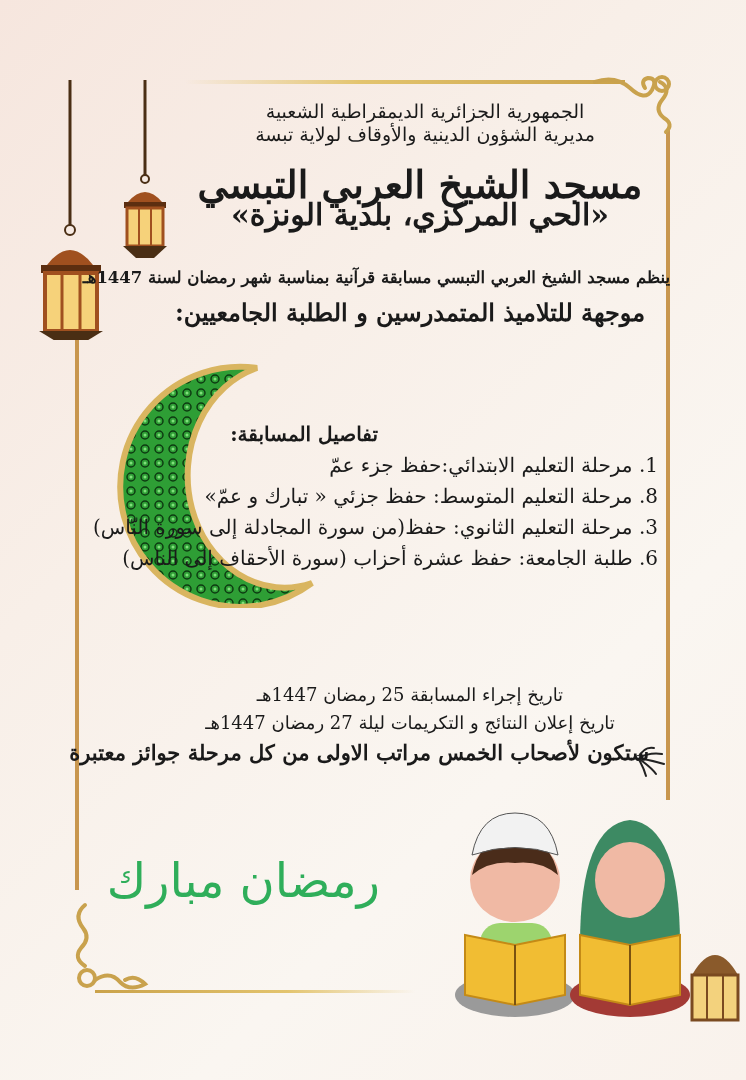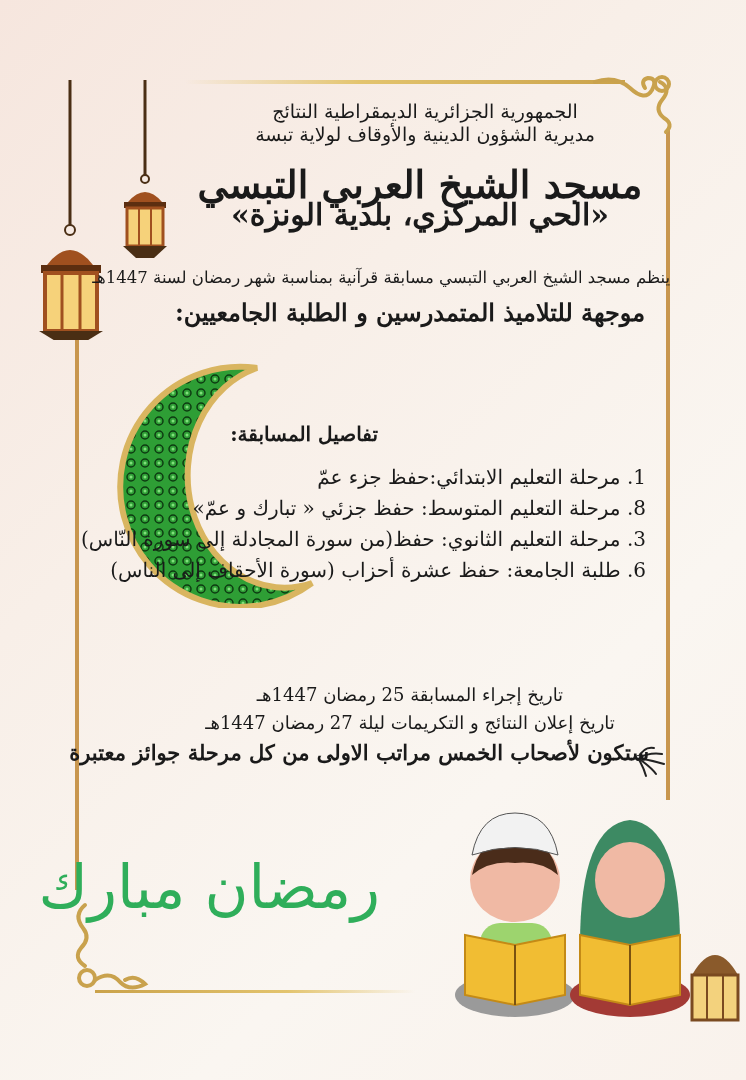--- a/index.html
+++ b/index.html
@@ -12,30 +12,30 @@
   .frame-left{position:absolute;left:75px;top:330px;width:4px;height:560px;background:#c8964e;}
   .frame-bottom{position:absolute;left:95px;top:990px;width:320px;height:3px;
     background:linear-gradient(90deg,#caa24a 0%,#e3c46e 60%,rgba(230,200,110,0) 100%);}
   .corner{position:absolute;}
   .lantern{position:absolute;}
   .text{position:absolute;direction:rtl;text-align:center;white-space:nowrap;}
   .hdr1{top:100px;left:180px;width:490px;font-size:19px;}
   .hdr2{top:123px;left:180px;width:490px;font-size:19px;}
   .title1{top:162px;left:160px;width:520px;font-size:38px;font-weight:bold;}
   .title2{top:197px;left:160px;width:520px;font-size:30px;font-weight:bold;}
-  .intro{top:268px;left:150px;width:520px;font-size:16.5px;text-align:right;}
+  .intro{top:268px;left:150px;width:520px;font-size:16.5px;text-align:right;font-weight:bold;}
   .target{top:298px;left:160px;width:500px;font-size:24px;font-weight:bold;text-align:center;}
   .details{top:419px;right:88px;text-align:right;font-size:20px;line-height:31px;}
   .details .dtitle{font-weight:bold;margin-right:280px;}
-  .details ol{margin:12px;padding:0;list-style:none;}
+  .details ol{margin:0;padding:0;list-style:none;}
   .details li{margin:0;}
   .date1{top:684px;left:150px;width:520px;font-size:18px;}
   .date2{top:712px;left:150px;width:520px;font-size:18px;}
   .prizes{top:740px;right:97px;font-size:21px;font-weight:bold;}
-  .greet{top:852px;left:110px;width:270px;font-size:60px;color:#2fae5a;font-family:"DejaVu Sans","Liberation Sans",sans-serif;text-align:center;}
+  .greet{top:852px;left:110px;width:270px;font-size:48px;color:#2fae5a;font-family:"DejaVu Sans","Liberation Sans",sans-serif;text-align:center;}
 </style>
 </head>
 <body>
 
 <div class="frame-top"></div>
 <div class="frame-right"></div>
 <div class="frame-left"></div>
 <div class="frame-bottom"></div>
 
 <svg class="corner" style="left:590px;top:70px" width="90" height="70" viewBox="0 0 90 70">
@@ -80,21 +80,21 @@
   <defs>
     <pattern id="ornate" width="14" height="14" patternUnits="userSpaceOnUse">
       <rect width="14" height="14" fill="#2e9e35"></rect>
       <circle cx="7" cy="7" r="4" fill="none" stroke="#0c3a10" stroke-width="1.5"></circle>
       <circle cx="7" cy="7" r="1.5" fill="#7fe07a"></circle>
     </pattern>
   </defs>
   <path d="M175 10 A120 120 0 1 0 230 225 A95 110 0 1 1 175 10 Z" fill="url(#ornate)" stroke="#d9b560" stroke-width="6"></path>
 </svg>
 
-<div class="text hdr1">الجمهورية الجزائرية الديمقراطية النتائج</div>
+<div class="text hdr1">الجمهورية الجزائرية الديمقراطية الشعبية</div>
 <div class="text hdr2">مديرية الشؤون الدينية والأوقاف لولاية تبسة</div>
 <div class="text title1">مسجد الشيخ العربي التبسي</div>
 <div class="text title2">«الحي المركزي، بلدية الونزة»</div>
 
 <div class="text intro">ينظم مسجد الشيخ العربي التبسي مسابقة قرآنية بمناسبة شهر رمضان لسنة 1447هـ</div>
 <div class="text target">موجهة للتلاميذ المتمدرسين و الطلبة الجامعيين:</div>
 
 <div class="text details">
   <div class="dtitle">تفاصيل المسابقة:</div>
   <ol>

